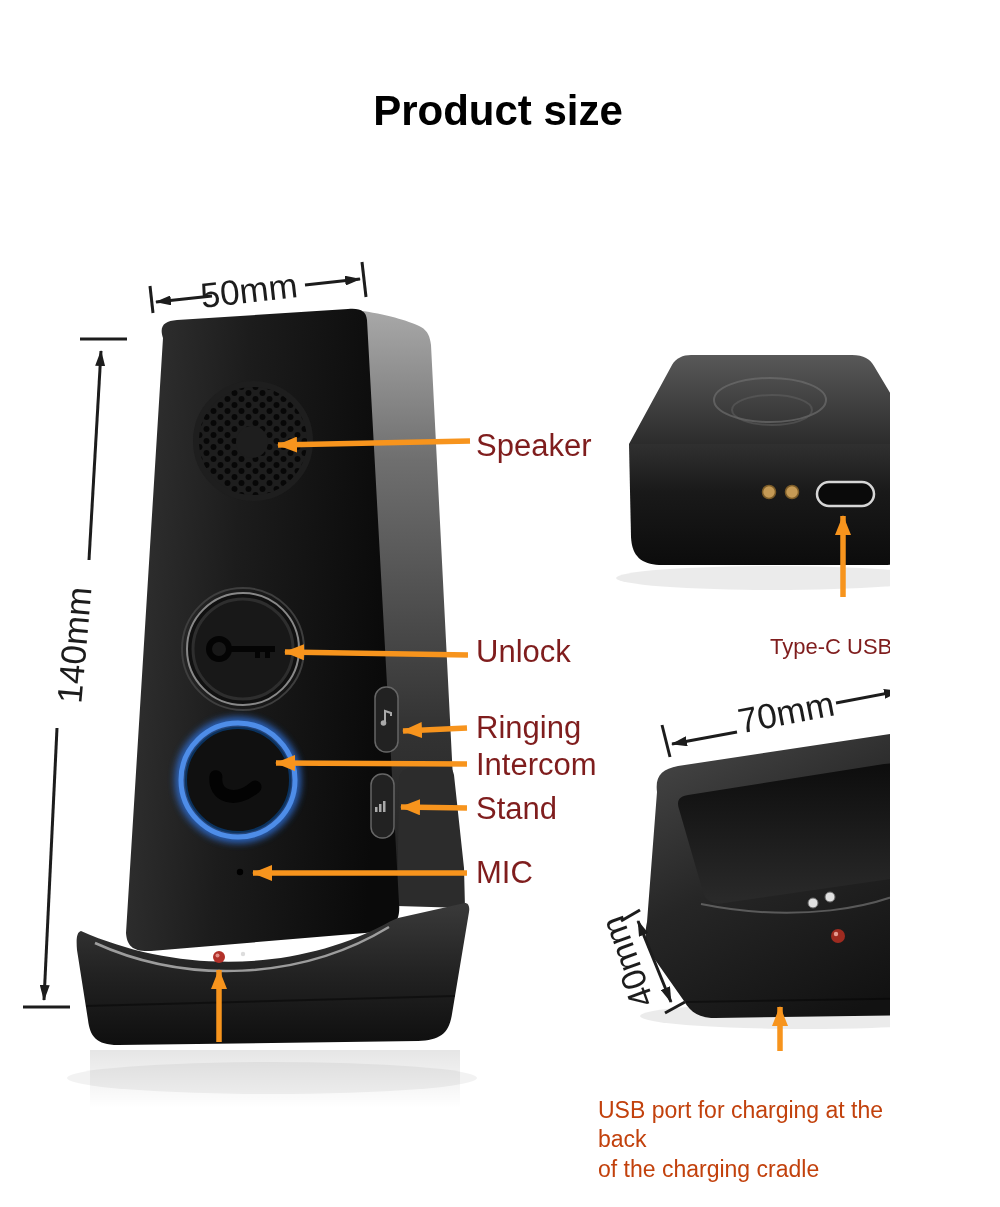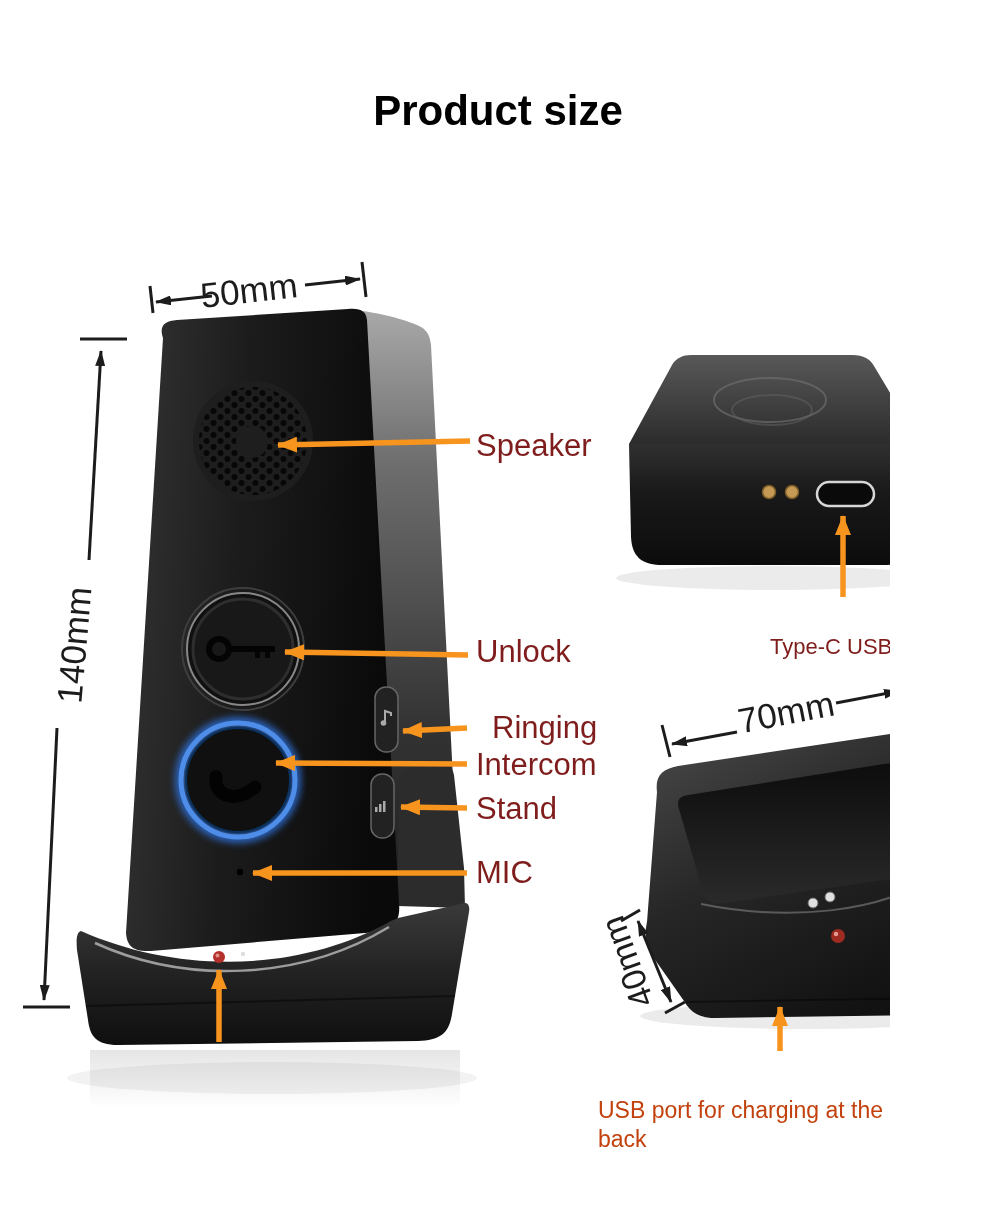--- a/index.html
+++ b/index.html
@@ -10,21 +10,21 @@
   #lbl-title{left:498px;top:111px;transform:translate(-50%,-50%);font-size:42px;font-weight:700;color:#000;}
   .dim{color:#1C1C1C;}
   #dim-50 {left:249px;top:290px;transform:translate(-50%,-50%) rotate(-6.5deg);font-size:35px;}
   #dim-140{left:74px; top:645px;transform:translate(-50%,-50%) rotate(-85deg); font-size:35px;}
   #dim-25 {left:951px;top:510px;transform:translate(-50%,-50%) rotate(90deg);  font-size:30px;}
   #dim-70 {left:786px;top:712px;transform:translate(-50%,-50%) rotate(-11deg); font-size:35px;}
   #dim-40 {left:627px;top:962px;transform:translate(-50%,-50%) rotate(-110deg);font-size:34px;}
   .callout{left:476px;transform:translateY(-50%);font-size:31px;}
   #lbl-speaker {top:445px;}
   #lbl-unlock  {top:651px;}
-  #lbl-ringing {top:727px;margin-left:16px;}
+  #lbl-ringing {top:727px;}
   #lbl-intercom{top:764px;}
   #lbl-volume  {top:808px;}
   #lbl-mic     {top:872px;}
   #lbl-led  {left:244px;top:1097px;transform:translate(-50%,-50%);font-size:31px;font-weight:500;}
   #lbl-typec{left:770px;top:647px;transform:translateY(-50%);font-size:22px;}
   #lbl-stand{left:594px;top:1068px;transform:translateY(-50%);font-size:34px;font-weight:500;}
   #note-stand{left:598px;top:1096px;font-size:23px;color:#c2410c;line-height:1.28;white-space:normal;width:330px;}
 </style>
 </head>
 <body>
@@ -240,15 +240,16 @@
   <div class="lbl callout" id="lbl-volume">Stand</div>
   <div class="lbl callout" id="lbl-mic">MIC</div>
 
   <div class="lbl dim" id="dim-25">25mm</div>
   <div class="lbl" id="lbl-typec">Type-C USB</div>
 
   <div class="lbl dim" id="dim-70">70mm</div>
   <div class="lbl dim" id="dim-40">40mm</div>
   <div class="lbl" id="note-stand">
     <div>USB port for charging at the back</div>
+    <div>of the charging cradle</div>
   </div>
 
 </div>
 
 </body></html>

